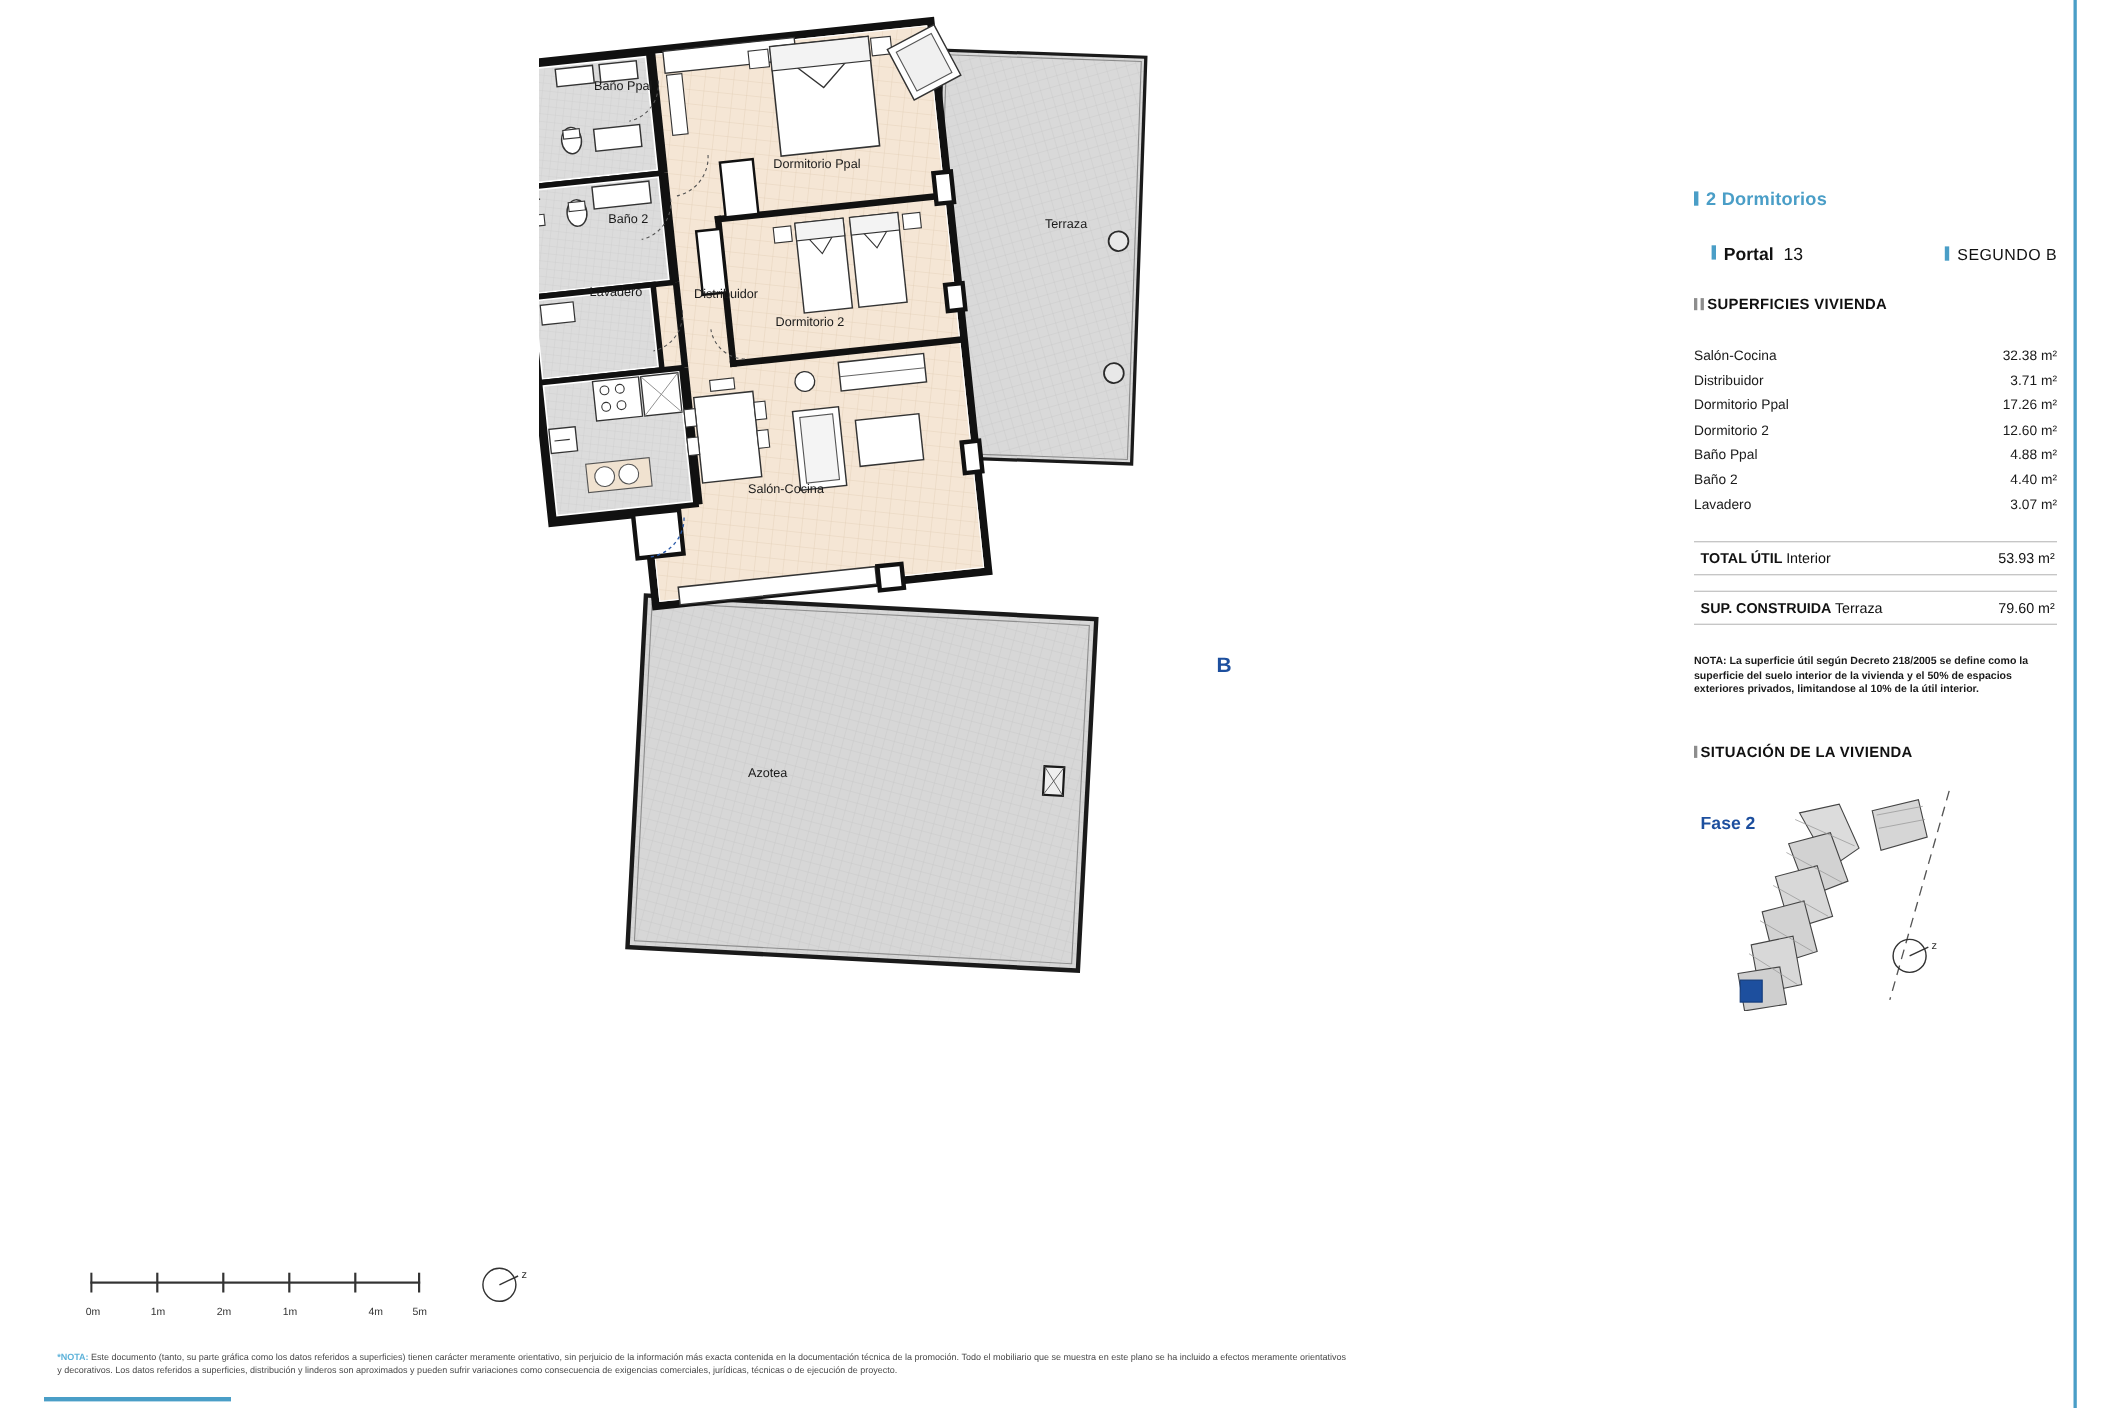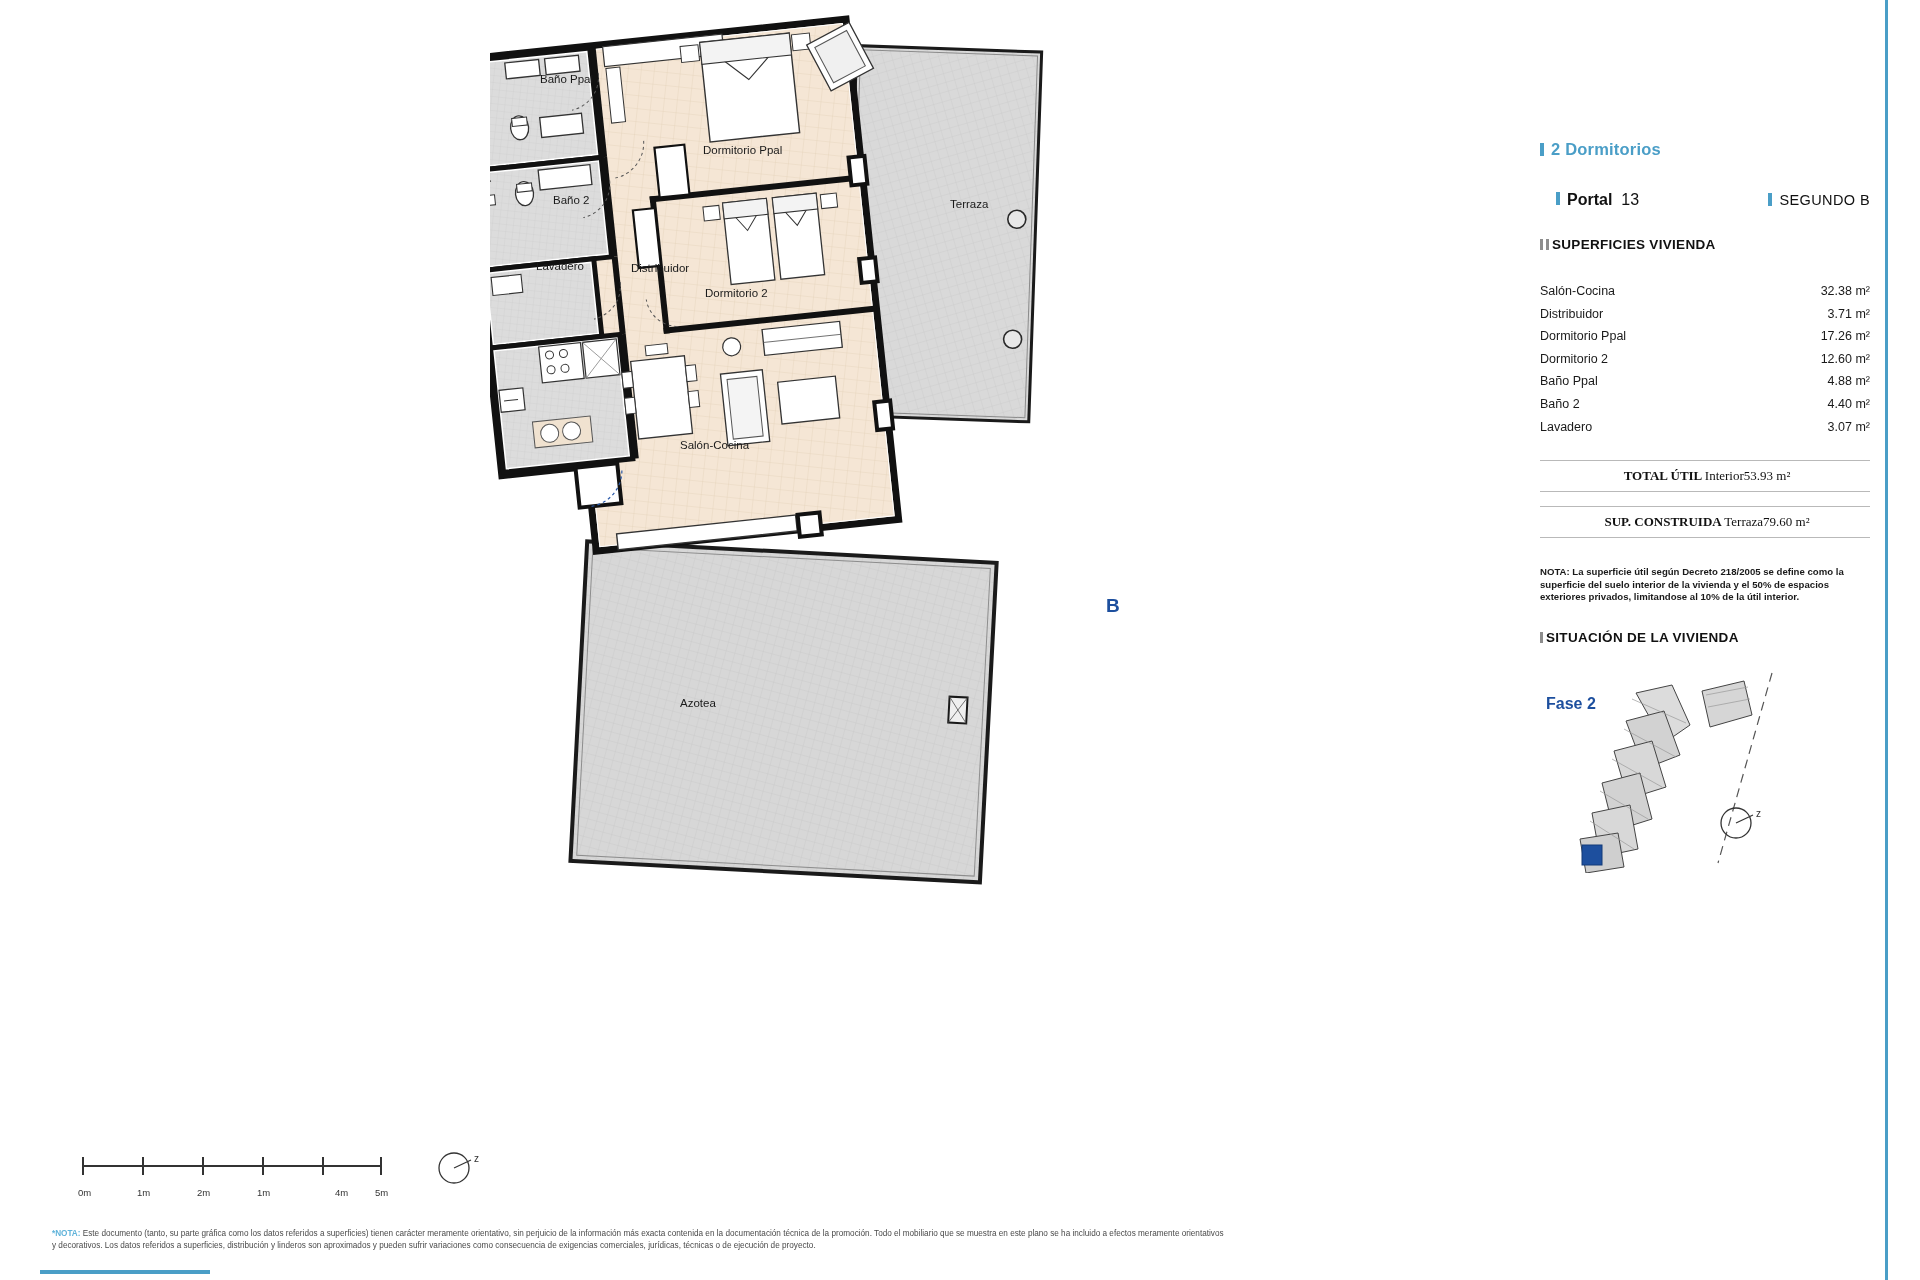--- a/index.html
+++ b/index.html
@@ -42,36 +42,36 @@
     position:absolute;left:52px;top:1228px;width:1790px;
     font-size:8.2px;line-height:12px;color:#4a4a4a;
   }
   .footnote b{color:#5fb3da;font-weight:bold;}
 
   
   .panel{position:absolute;left:1540px;top:140px;width:330px;}
   .rowdim{display:flex;justify-content:space-between;font-size:12.5px;color:#1a1a1a;line-height:22.6px;}
   .bluebar{display:inline-block;width:4px;height:13px;background:#4a9ec7;margin-right:7px;vertical-align:-1px;}
   .greybar{display:inline-block;width:3px;height:11px;background:#8d8d8d;margin-right:3px;vertical-align:-1px;}
-  .h-dorm{font-size:16.5px;color:#4a9ec7;font-weight:bold;letter-spacing:.2px;}
+  .h-dorm{font-size:16.5px;color:#4a9ec7;font-weight:bold;letter-spacing:.2px;margin-top:32px;}
   .portal-row{display:flex;align-items:baseline;margin-top:32px;font-size:16px;padding-left:16px;}
   .portal-lbl{font-weight:bold;color:#111;}
   .portal-num{margin-left:9px;color:#111;font-weight:normal;}
   .seg{margin-left:auto;font-size:14.5px;color:#111;letter-spacing:.4px;}
   .h-sup{margin-top:28px;font-size:13.5px;font-weight:bold;color:#111;letter-spacing:.3px;}
   .dims{margin-top:28px;}
   .totbox{
     margin-top:14px;border-top:1px solid #b9b9b9;border-bottom:1px solid #b9b9b9;
-    display:flex;justify-content:center;padding:7px 2px 7px 6px;font-size:13px;font-family:Liberation Serif, serif;
+    display:flex;justify-content:space-between;padding:7px 2px 7px 6px;font-size:13px;
   }
   .totbox .k{font-weight:bold;color:#111;}
   .totbox .k span.reg{font-weight:normal;}
   .totbox .v{color:#111;}
   .nota{margin-top:28px;font-size:9.6px;line-height:12.6px;color:#1a1a1a;font-weight:bold;}
-  .h-sit{margin-top:26px;font-size:13.5px;font-weight:bold;color:#111;letter-spacing:.3px;}
+  .h-sit{margin-top:42px;font-size:13.5px;font-weight:bold;color:#111;letter-spacing:.3px;}
   .sitwrap{position:relative;margin-top:18px;height:210px;}
   .fase{position:absolute;left:6px;top:32px;font-size:16px;font-weight:bold;color:#1d4f9e;}
 </style>
 </head>
 <body>
 
 <div class="sheet">
 
   <div class="accent-line"></div>
   <div class="accent-bottom"></div>

